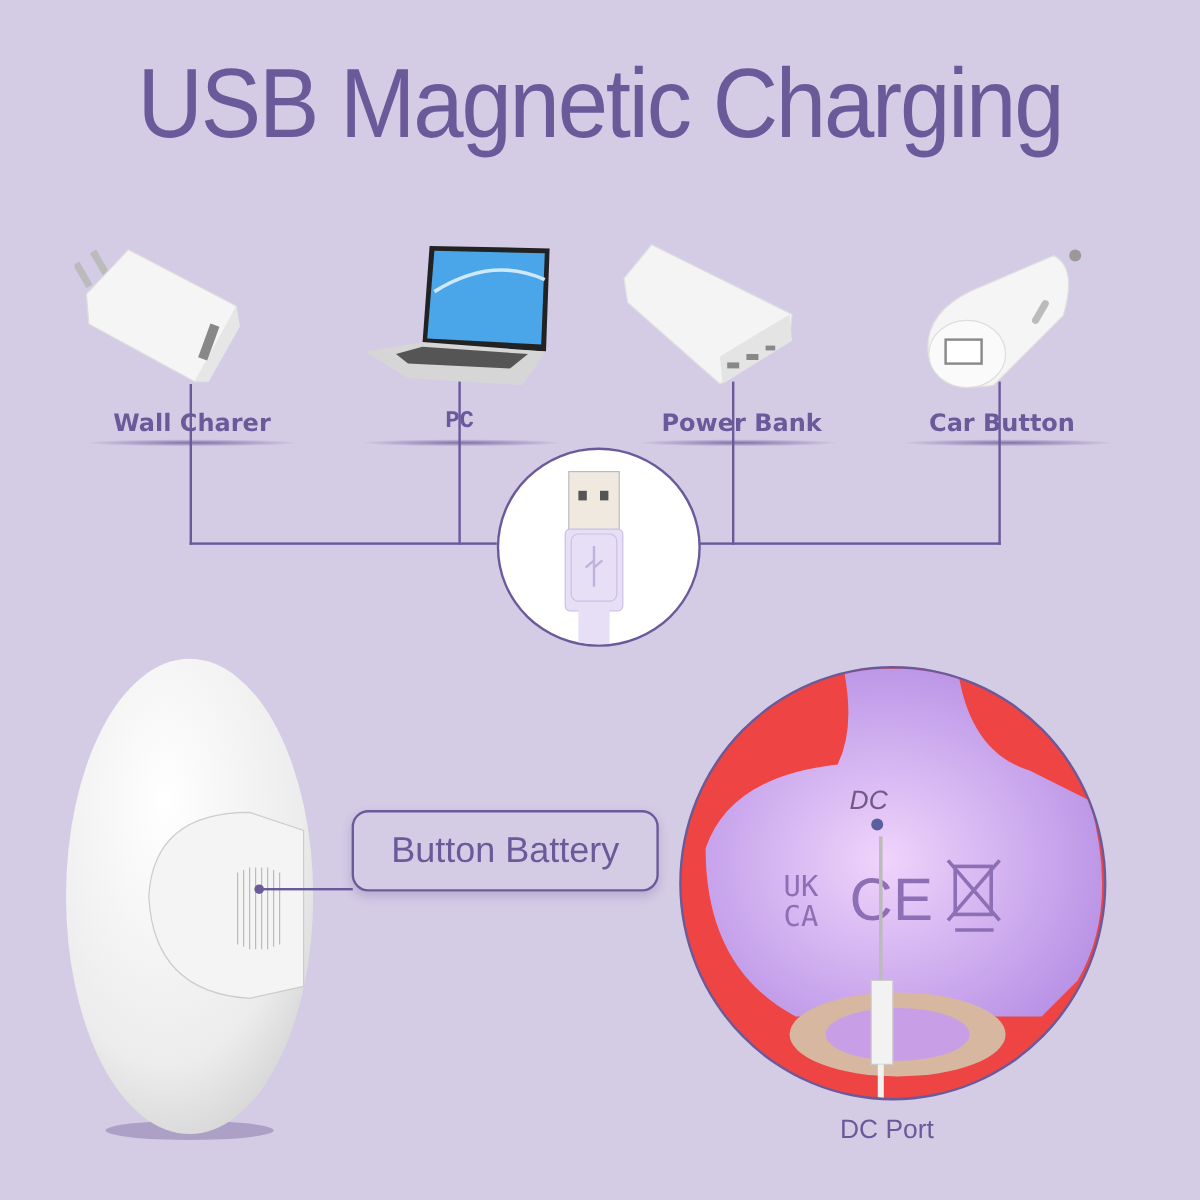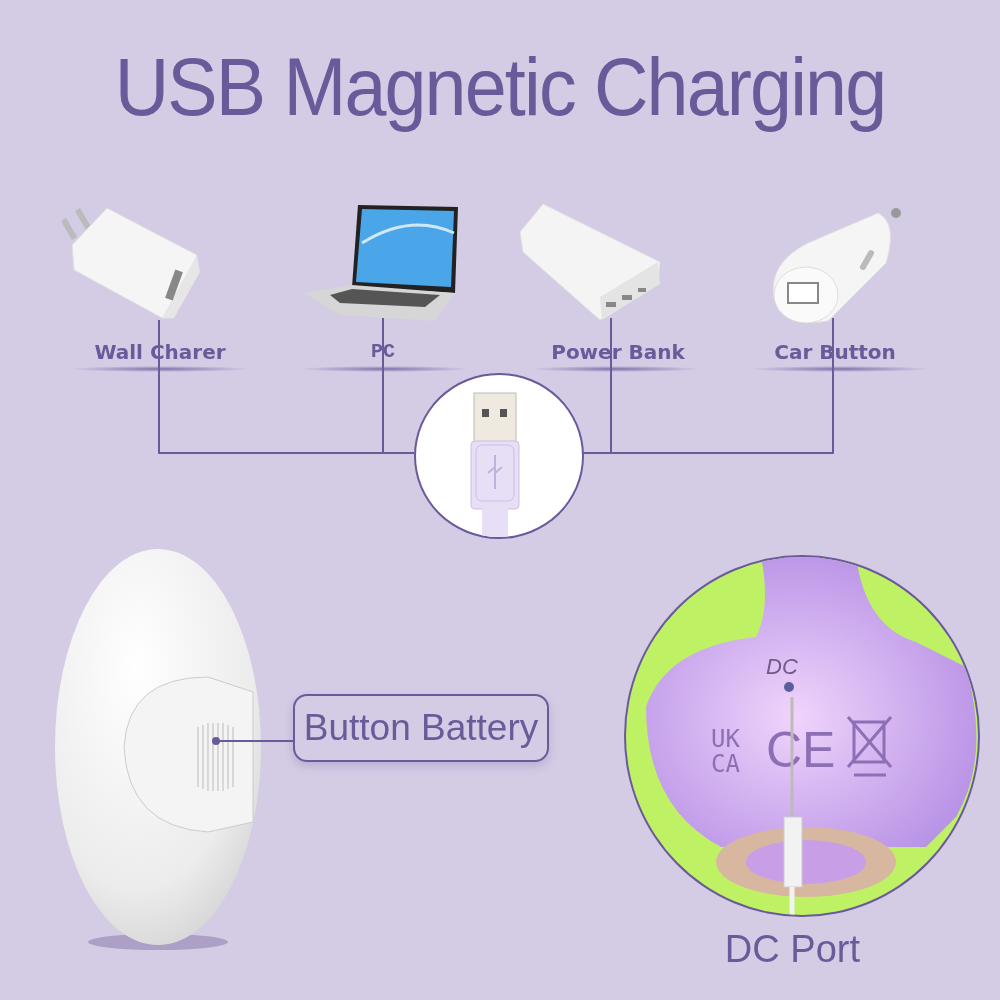--- a/index.html
+++ b/index.html
@@ -3,23 +3,23 @@
 <meta charset="utf-8">
 <style>
   html, body { margin:0; padding:0; }
   body { width:1000px; height:1000px; background:#d4cbe5; position:relative; overflow:hidden; font-family:"Liberation Sans", sans-serif; }
   .title { position:absolute; left:0; top:40px; width:1000px; text-align:center; font-size:82px; color:#6b5a9a; letter-spacing:-2px; transform:scaleX(0.92); }
   .device { position:absolute; }
   .label { position:absolute; top:340px; font-family:"DejaVu Sans", sans-serif; font-weight:bold; font-size:20px; color:#6b5a9a; text-align:center; }
   .shadow { position:absolute; top:366px; height:6px; border-radius:50%; background:radial-gradient(ellipse at center, rgba(107,90,154,0.8), rgba(107,90,154,0) 70%); }
   .line { position:absolute; background:#6b5a9a; }
   .usb-circle { position:absolute; left:414px; top:373px; width:166px; height:162px; border-radius:50%; background:#fff; border:2px solid #6b5a9a; overflow:hidden; }
-  .callout { position:absolute; left:293px; top:694px; width:256px; height:68px; border:2px solid #6b5a9a; border-radius:14px; box-sizing:border-box; color:#6b5a9a; font-size:37px; display:flex; align-items:center; justify-content:center; box-shadow:0 4px 8px rgba(107,90,154,0.25); }
-  .dc-circle { position:absolute; left:624px; top:555px; width:356px; height:362px; border-radius:50%; border:2px solid #6b5a9a; box-sizing:border-box; overflow:hidden; background:#bef264; }
-  .dc-label { position:absolute; left:700px; top:928px; width:160px; text-align:right; font-size:38px; color:#6b5a9a; }
+  .callout { position:absolute; left:293px; top:675px; width:256px; height:68px; border:2px solid #6b5a9a; border-radius:14px; box-sizing:border-box; color:#6b5a9a; font-size:30px; display:flex; align-items:center; justify-content:center; box-shadow:0 4px 8px rgba(107,90,154,0.25); }
+  .dc-circle { position:absolute; left:566px; top:555px; width:356px; height:362px; border-radius:50%; border:2px solid #6b5a9a; box-sizing:border-box; overflow:hidden; background:#ef4444; }
+  .dc-label { position:absolute; left:700px; top:928px; width:160px; text-align:left; font-size:22px; color:#6b5a9a; }
 </style>
 </head>
 <body>
 
 <div class="title">USB Magnetic Charging</div>
 
 <div class="device" style="left:62px;top:200px;width:140px;height:125px;">
   <svg width="140" height="125" viewBox="0 0 140 125">
     <rect x="4" y="18" width="6" height="22" fill="#bbb" transform="rotate(-30 7 29)"></rect>
     <rect x="18" y="8" width="6" height="22" fill="#bbb" transform="rotate(-30 21 19)"></rect>

